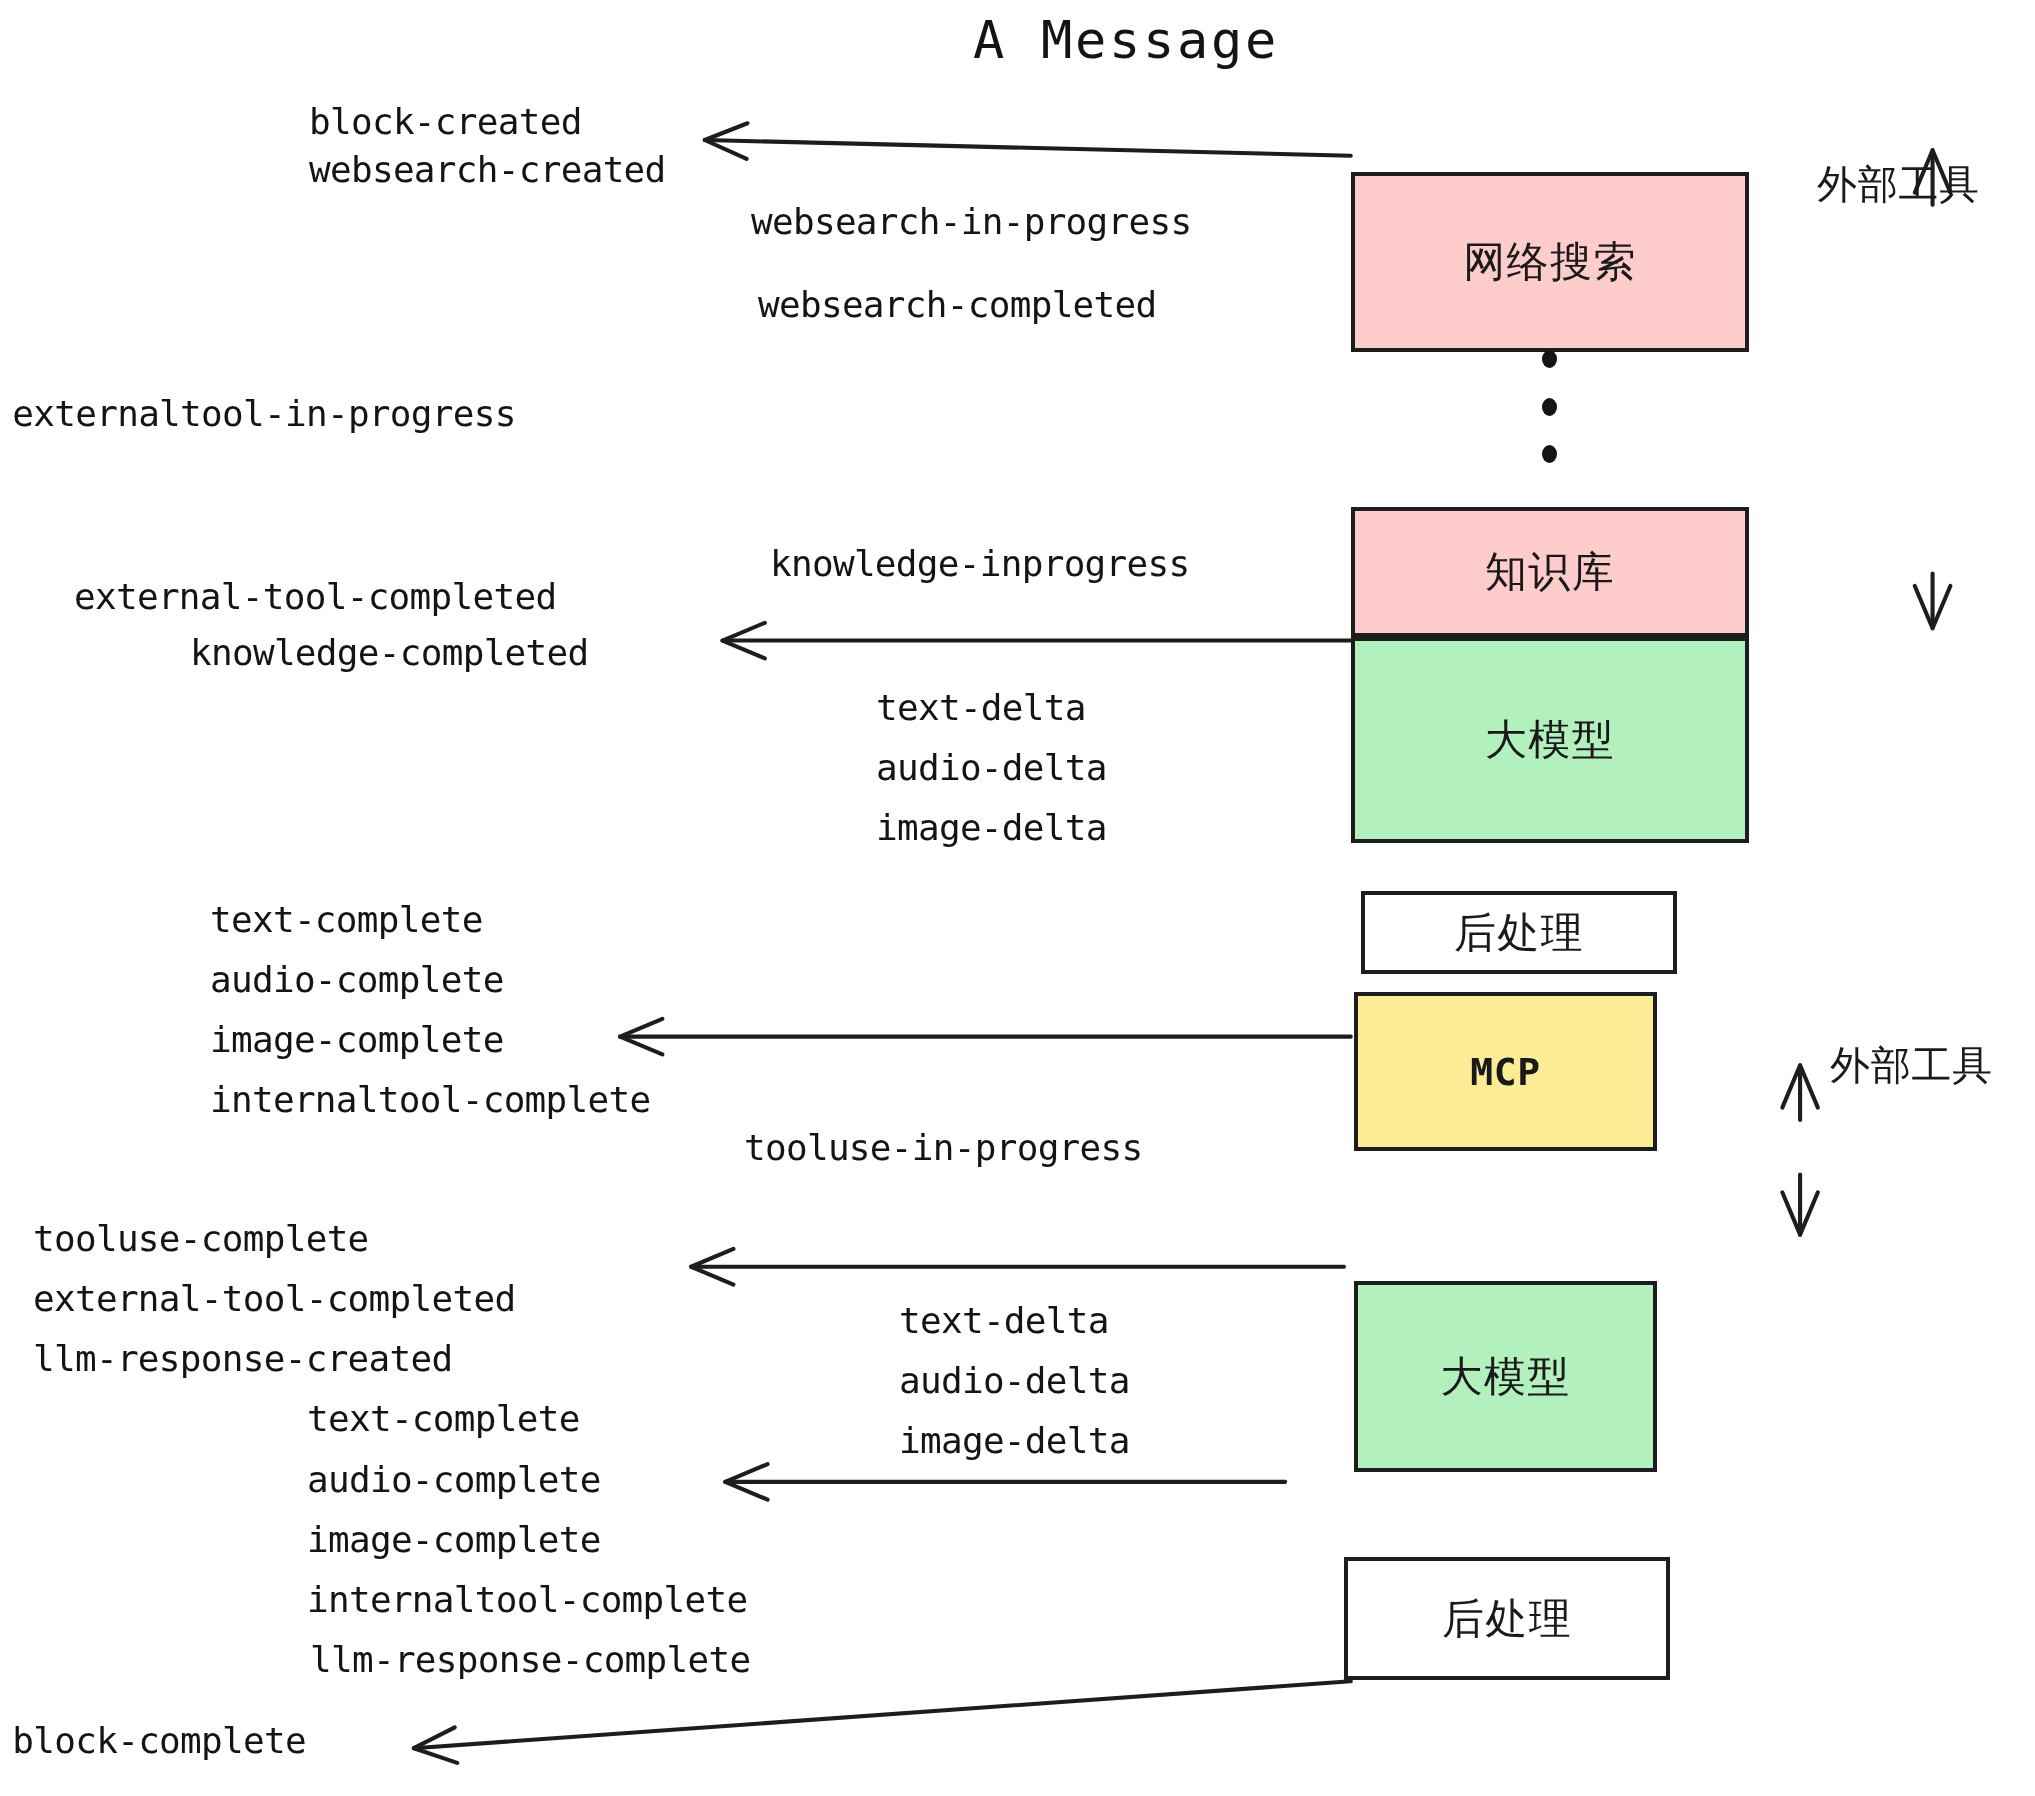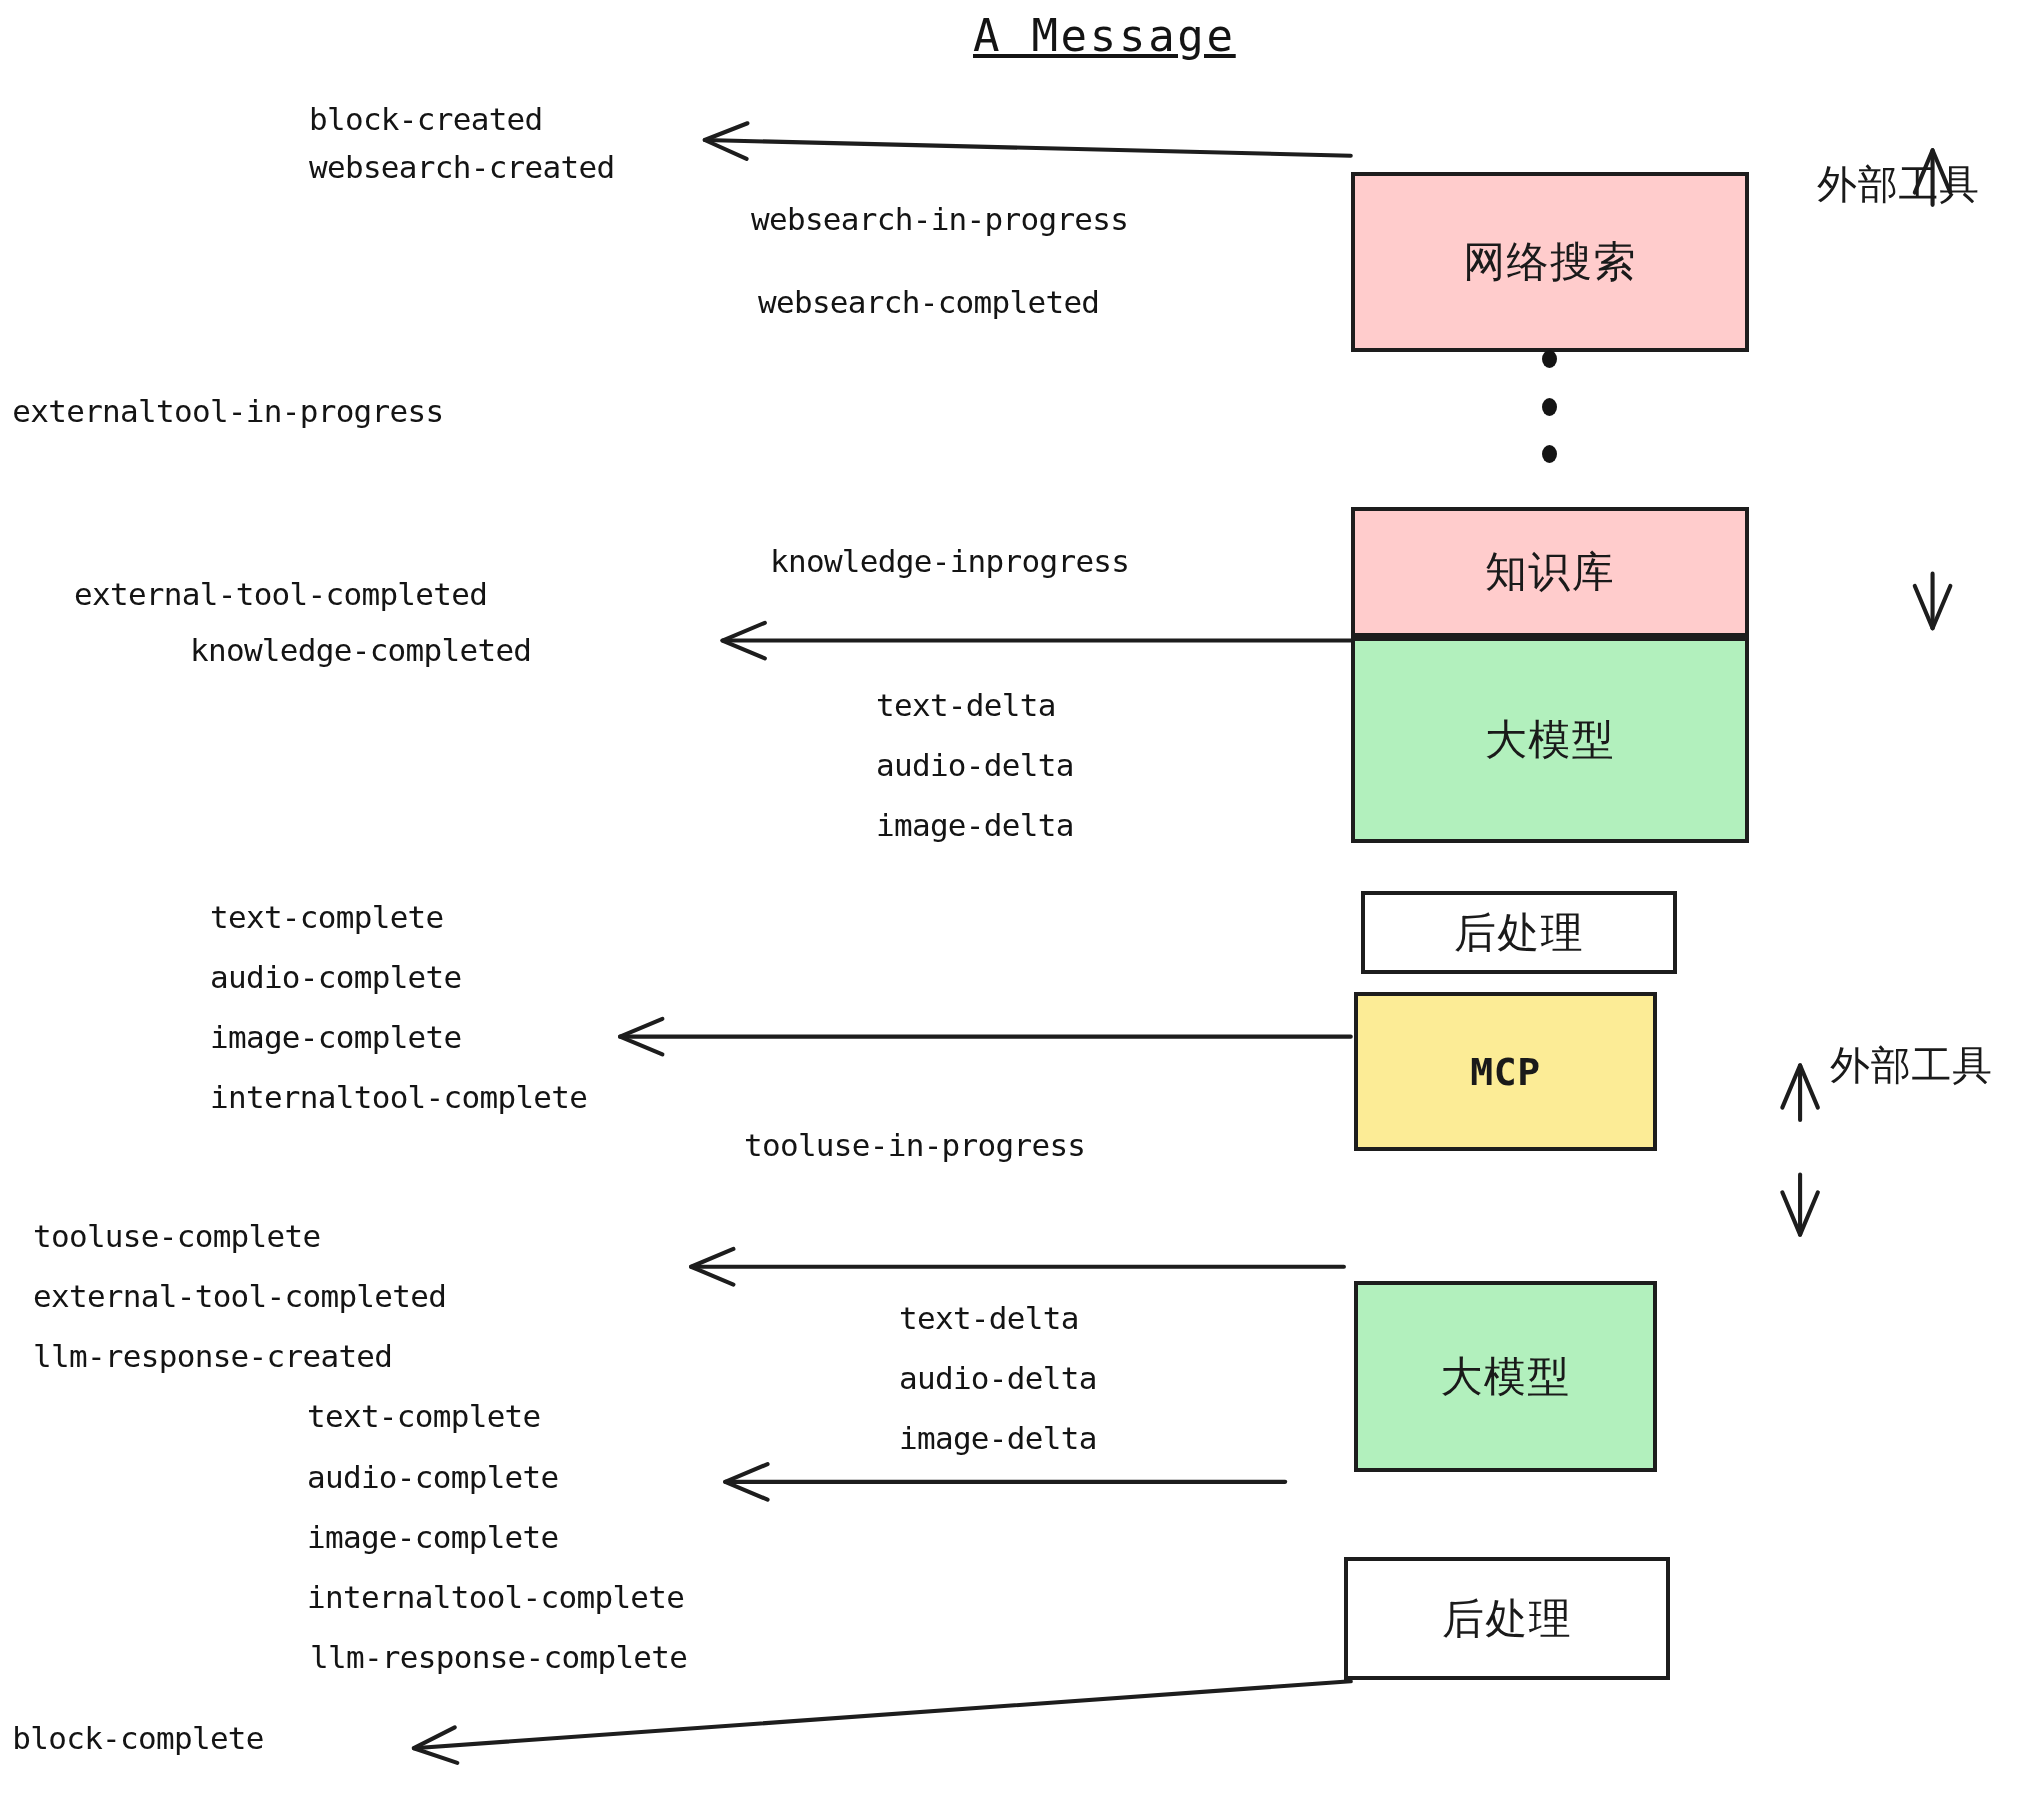--- a/index.html
+++ b/index.html
@@ -34,34 +34,33 @@
   }
   .node.mono{
     font-family:"DejaVu Sans Mono","Liberation Mono",monospace;
     font-size:38px;
     font-weight:700;
     letter-spacing:0.7px;
   }
   .evt{
     position:absolute;
     font-family:"DejaVu Sans Mono","Liberation Mono",monospace;
-    font-size:31px;
+    font-size:36px;
     line-height:1.0;
     white-space:nowrap;
     color:#141414;
     letter-spacing:-0.7px;
   }
   .title{
     position:absolute;
     font-family:"DejaVu Sans Mono","Liberation Mono",monospace;
-    font-size:44px;
+    font-size:52px;
     letter-spacing:2.7px;
     white-space:nowrap;
     color:#141414;
-    text-decoration:underline;
   }
   .sidelabel{
     position:absolute;
     font-family:"DejaVu Sans","Liberation Sans",sans-serif;
     font-size:40px;
     white-space:nowrap;
     color:#1a1a1a;
     letter-spacing:0.7px;
   }
   .dot{

